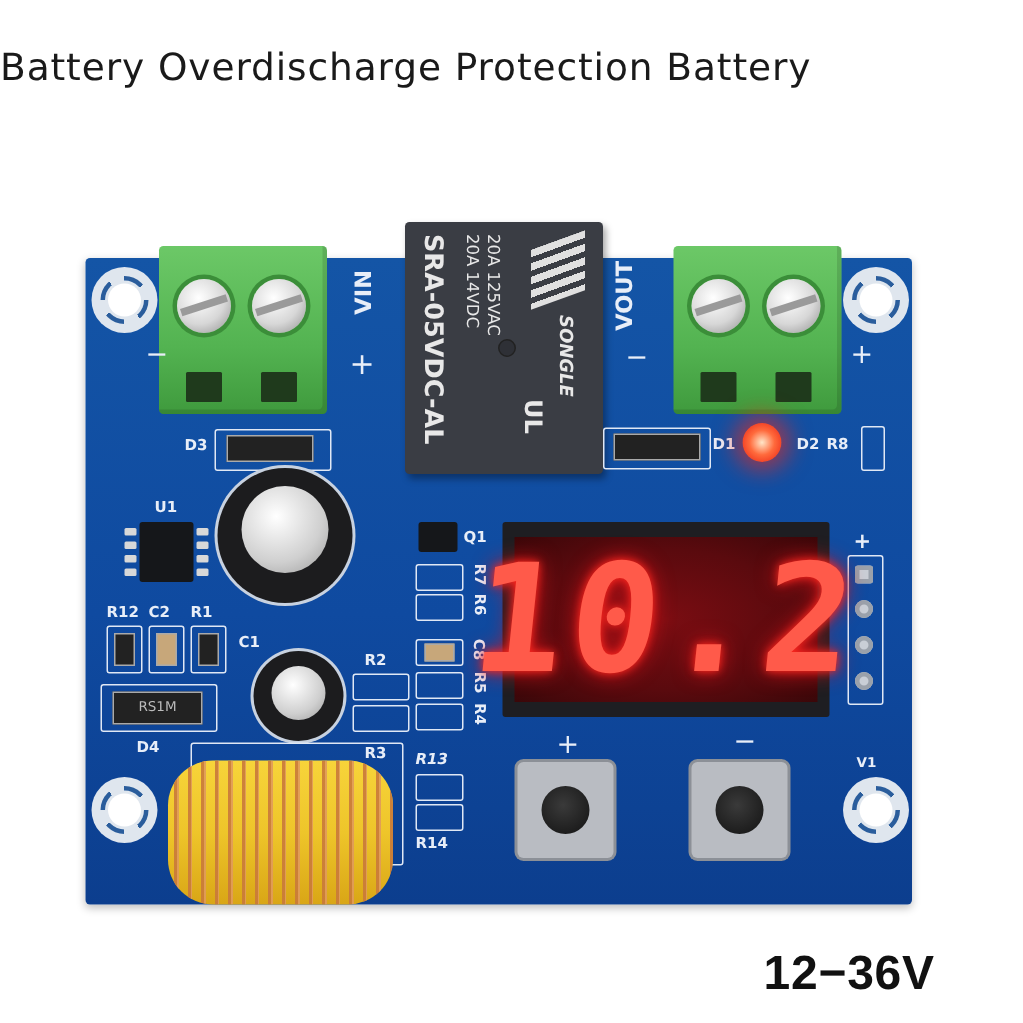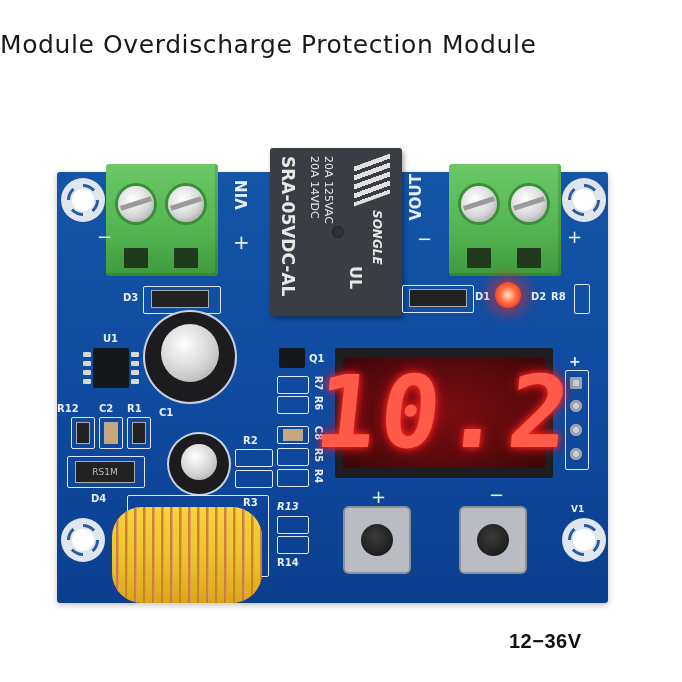--- a/index.html
+++ b/index.html
@@ -1,19 +1,19 @@
 <!DOCTYPE html>
 <html><head>
 <meta charset="utf-8">
 <style>
   html, body { margin: 0; padding: 0; }
   body { width: 682px; height: 682px; background: #ffffff; position: relative; overflow: hidden; font-family: "Liberation Sans", sans-serif; }
   .abs { position: absolute; }
   #title { left: 0; top: 30px; width: 682px; font-size: 25px; color: #1a1a1a; letter-spacing: 0.6px; white-space: nowrap; font-family: "DejaVu Sans", sans-serif; font-weight: normal; }
-  #voltage-range { left: 509px; top: 630px; font-size: 20px; font-weight: bold; color: #111; font-family: "Liberation Sans", sans-serif; letter-spacing: 0.5px; }
+  #voltage-range { left: 509px; top: 630px; font-size: 32px; font-weight: bold; color: #111; font-family: "Liberation Sans", sans-serif; letter-spacing: 0.5px; }
   #board { left: 57px; top: 172px; width: 551px; height: 431px; background: linear-gradient(180deg,#1455a6 0%,#0f4aa0 55%,#0c3e8e 100%); border-radius: 3px; box-shadow: 0 2px 6px rgba(0,0,0,0.25); }
   .silk { position: absolute; color: #e8eef8; font-family: "DejaVu Sans", sans-serif; font-size: 10px; font-weight: bold; line-height: 1; white-space: nowrap; }
   .silk-box { position: absolute; border: 1.5px solid #e0e8f5; border-radius: 2px; }
   .hole { position: absolute; width: 44px; height: 44px; border-radius: 50%; background: #dfe6ee; }
   .hole::before { content: ""; position: absolute; left: 6px; top: 6px; width: 32px; height: 32px; border-radius: 50%; background: repeating-conic-gradient(#2a5d9c 0deg 50deg, #dfe6ee 50deg 90deg); }
   .hole::after { content: ""; position: absolute; left: 11px; top: 11px; width: 22px; height: 22px; border-radius: 50%; background: #ffffff; box-shadow: 0 0 0 2px #dfe6ee; }
   .terminal { position: absolute; width: 112px; height: 112px; background: linear-gradient(180deg,#6cc867 0%,#53b351 60%,#3f9a3d 100%); border-radius: 3px; box-shadow: inset -3px -3px 0 rgba(0,0,0,0.12); }
   .screw { position: absolute; width: 36px; height: 36px; border-radius: 50%; background: radial-gradient(circle at 40% 35%, #ffffff 0%, #d7d7d7 55%, #8e8e8e 100%); box-shadow: 0 0 0 3px #3b8e39; }
   .screw::after { content: ""; position: absolute; left: 2px; top: 15px; width: 32px; height: 5px; background: #9a9a9a; transform: rotate(-18deg); }
   .slot { position: absolute; width: 24px; height: 20px; background: #1f3a1c; border-radius: 1px; }
@@ -30,21 +30,21 @@
   .pin { position: absolute; width: 8px; height: 5px; background: #d8d8d8; border-radius: 1px; }
   .smd { position: absolute; background: #222; border: 1px solid #aaa; }
   #inductor { left: 112px; top: 507px; width: 150px; height: 96px; border-radius: 30px; background: linear-gradient(180deg,#f7d43a 0%,#eec52a 50%,#d9a616 100%); overflow: hidden; }
   #inductor::before { content: ""; position: absolute; inset: 0; background: repeating-linear-gradient(90deg, transparent 0 4px, #c9793a 4px 6px, #e09a5a 6px 7px, transparent 7px 9px); opacity: 0.9; }
   #led { left: 495px; top: 280px; width: 26px; height: 26px; border-radius: 50%; background: radial-gradient(circle, #ffe6c8 0%, #ff6a3c 45%, #e81c10 100%); box-shadow: 0 0 14px 6px rgba(255,40,20,0.55); }
   .header-pin { position: absolute; width: 12px; height: 12px; border-radius: 50%; background: #c9ced6; box-shadow: inset 0 0 0 3px #9aa1ab; }
 </style>
 </head>
 <body>
 
-<div id="title" class="abs">Module Overdischarge Protection Module</div>
+<div id="title" class="abs">Battery Overdischarge Protection Battery</div>
 
 <div id="board" class="abs">
 
   <div class="hole" style="left:4px;top:6px;"></div>
   <div class="hole" style="left:505px;top:6px;"></div>
   <div class="hole" style="left:4px;top:346px;"></div>
   <div class="hole" style="left:505px;top:346px;"></div>
 
   <div class="terminal" style="left:49px;top:-8px;">
     <div class="screw" style="left:12px;top:22px;"></div>
@@ -96,35 +96,35 @@
   <div class="pin" style="left:26px;top:207px;"></div>
   <div class="pin" style="left:74px;top:180px;"></div>
   <div class="pin" style="left:74px;top:189px;"></div>
   <div class="pin" style="left:74px;top:198px;"></div>
   <div class="pin" style="left:74px;top:207px;"></div>
 
   <div class="cap" style="left:88px;top:140px;width:90px;height:90px;box-shadow:0 0 0 2px #c8d2e0;">
     <div class="cap-top" style="left:16px;top:12px;width:58px;height:58px;"></div>
   </div>
 
-  <div class="silk" style="left:0;top:232px;">R12</div>
+  <div class="silk" style="left:14px;top:232px;">R12</div>
   <div class="silk" style="left:42px;top:232px;">C2</div>
   <div class="silk" style="left:70px;top:232px;">R1</div>
   <div class="silk-box" style="left:14px;top:245px;width:22px;height:30px;"></div>
   <div class="smd" style="left:19px;top:250px;width:12px;height:20px;"></div>
   <div class="silk-box" style="left:42px;top:245px;width:22px;height:30px;"></div>
   <div class="smd" style="left:47px;top:250px;width:12px;height:20px;background:#c7a77a;"></div>
   <div class="silk-box" style="left:70px;top:245px;width:22px;height:30px;"></div>
   <div class="smd" style="left:75px;top:250px;width:12px;height:20px;"></div>
 
   <div class="silk-box" style="left:10px;top:284px;width:76px;height:30px;"></div>
   <div class="smd" style="left:18px;top:289px;width:58px;height:20px;color:#bbb;font-size:9px;line-height:20px;text-align:center;font-family:'DejaVu Sans',sans-serif;">RS1M</div>
   <div class="silk" style="left:34px;top:322px;">D4</div>
 
-  <div class="silk" style="left:102px;top:236px;">C1</div>
+  <div class="silk" style="left:102px;top:252px;">C1</div>
   <div class="cap" style="left:112px;top:262px;width:60px;height:60px;box-shadow:0 0 0 2px #c8d2e0;">
     <div class="cap-top" style="left:12px;top:10px;width:36px;height:36px;"></div>
   </div>
 
   <div class="silk" style="left:186px;top:264px;">R2</div>
   <div class="silk-box" style="left:178px;top:277px;width:36px;height:16px;"></div>
   <div class="silk-box" style="left:178px;top:298px;width:36px;height:16px;"></div>
   <div class="silk" style="left:186px;top:326px;">R3</div>
   <div class="silk-box" style="left:70px;top:323px;width:140px;height:80px;"></div>
 

